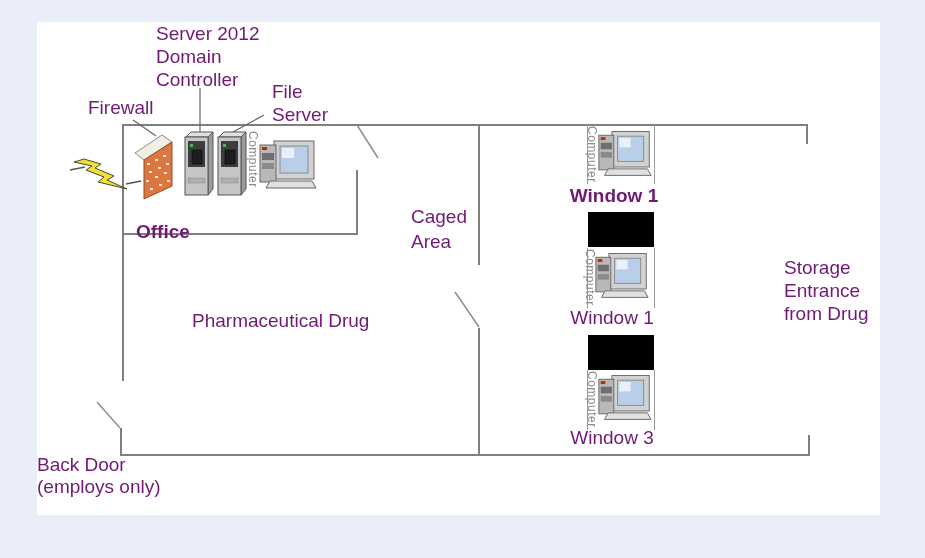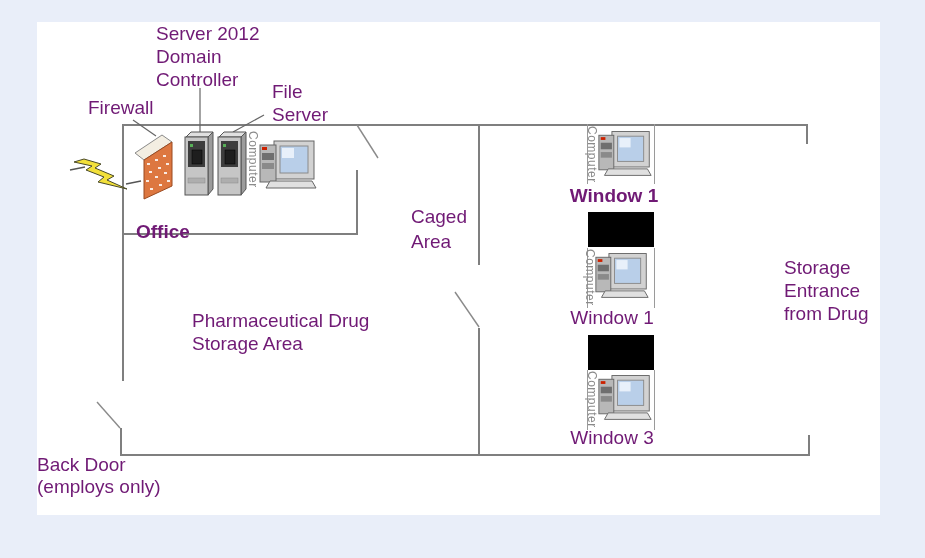--- a/index.html
+++ b/index.html
@@ -185,21 +185,20 @@
 
   <div class="lbl" style="left:136px;top:220px;font-weight:bold;">Office</div>
 
   <div class="lbl caged" style="left:411px;top:204px;">
     <span>Caged</span>
     <span>Area</span>
   </div>
 
   <div class="lbl" style="left:192px;top:309px;">
     <span>Pharmaceutical Drug</span>
-    <span>Storage Area</span>
   </div>
 
   <div class="lbl" style="left:784px;top:256px;">
     <span>Storage</span>
     <span>Entrance</span>
     <span>from Drug</span>
   </div>
 
   <div class="lbl backdoor" style="left:37px;top:454px;">
     <span>Back Door</span>

